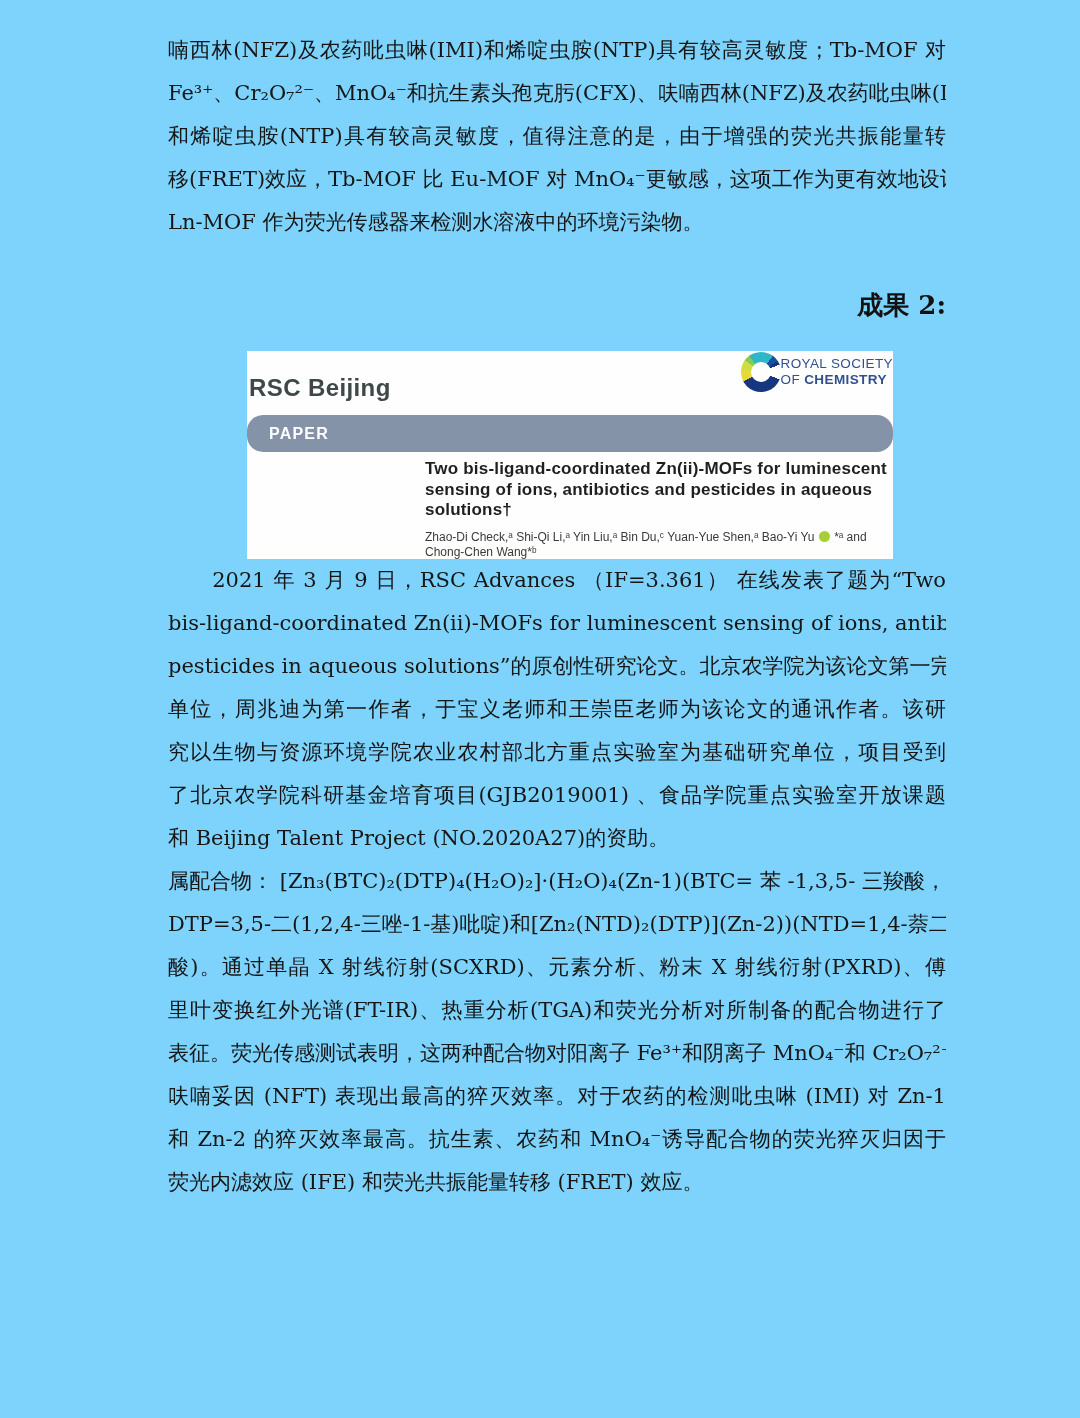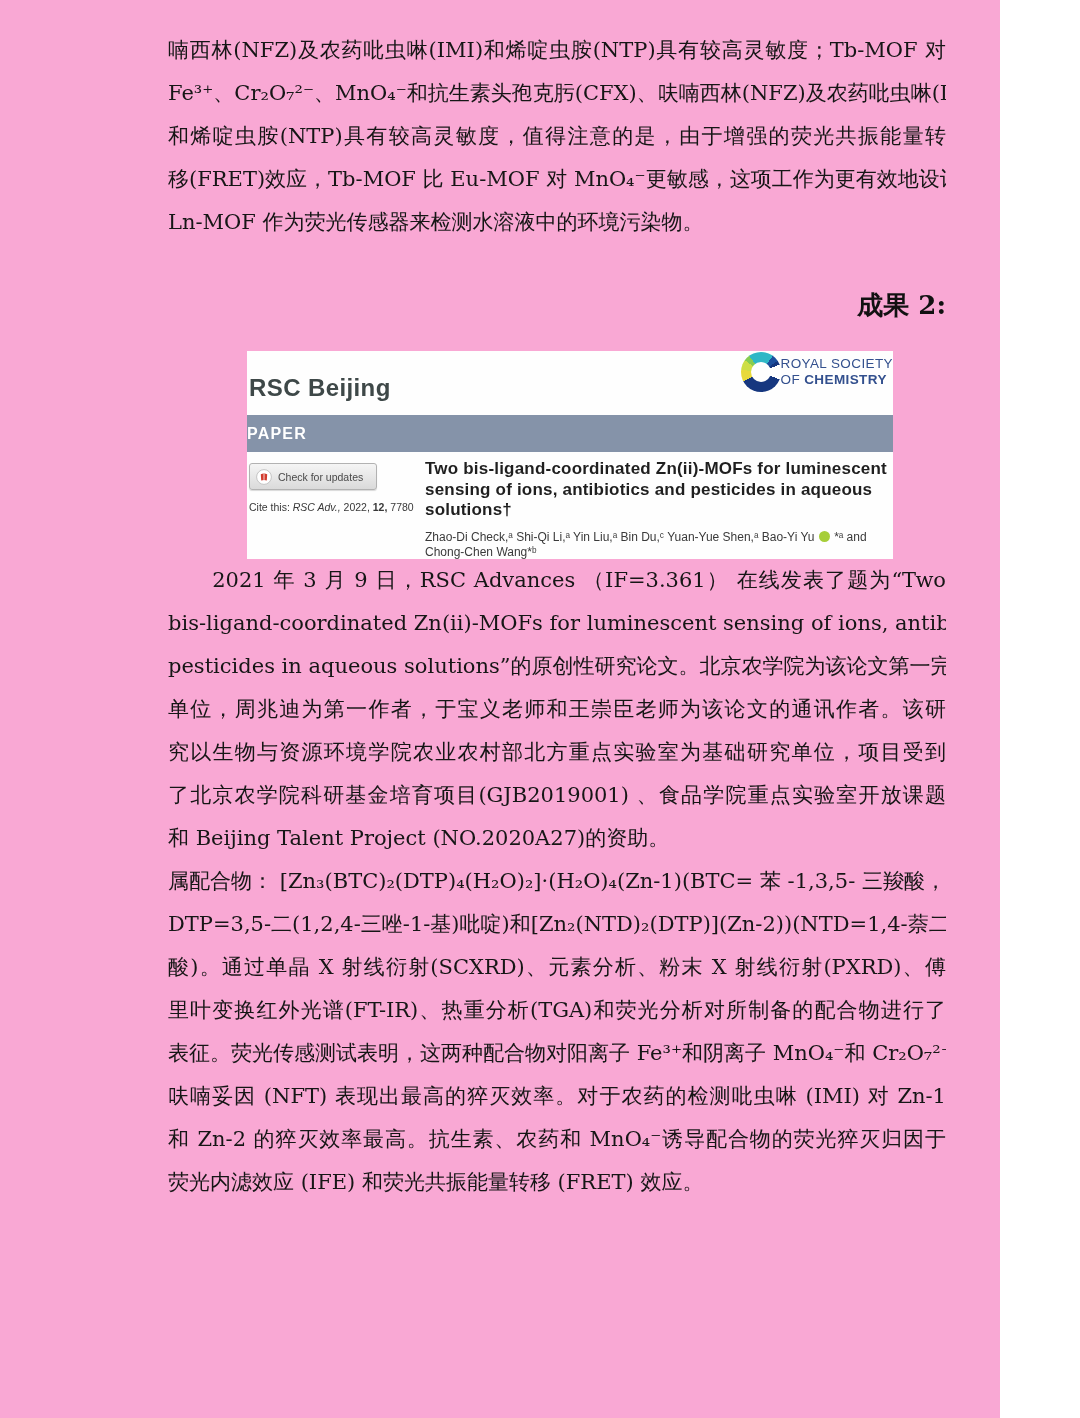--- a/index.html
+++ b/index.html
@@ -1,21 +1,21 @@
 <!DOCTYPE html>
 <html><head>
 <meta charset="utf-8">
 <style>
   * { margin: 0; padding: 0; box-sizing: border-box; }
   html, body { background: #ffffff; }
   .page {
     position: relative;
-    width: 1000px;
+    width: 1080px;
     height: 1418px;
-    background: #f9a8d4;
+    background: #7dd3fc;
     overflow: hidden;
     font-family: "DejaVu Serif", "Liberation Serif", serif;
     color: #161616;
   }
   .body-col {
     position: absolute;
     left: 168px;
     top: 29px;
     width: 778px;
   }
@@ -101,20 +101,22 @@
     white-space: nowrap;
   }
   .logo-text b { font-weight: bold; }
   .banner {
     position: absolute;
     left: 0;
     top: 64px;
     width: 100%;
     height: 37px;
     line-height: 37px;
+    padding-left: 22px;
+    border-radius: 16px;
   }
   .banner span {
     color: #ffffff;
     font-size: 16px;
     font-weight: bold;
     letter-spacing: 1.2px;
   }
   .fig-left {
     position: absolute;
     left: 2px;
@@ -197,39 +199,20 @@
         <div class="logo-text">
           <div>ROYAL SOCIETY</div>
           <div><span>OF </span><b>CHEMISTRY</b></div>
         </div>
       </div>
 
       <div class="banner" style="background: rgb(133, 147, 169);">
         <span>PAPER</span>
       </div>
 
-      <div class="fig-left">
-        <div class="check-btn">
-          <span class="check-icon">
-            <svg viewBox="0 0 16 16" width="16" height="16">
-              <circle cx="8" cy="8" r="7.4" fill="#ffffff" stroke="#c4c4c4" stroke-width="1"></circle>
-              <path d="M4.8 5.2 L8 4.2 L11.2 5.2 L10.8 11.6 L8 10.9 L5.2 11.6 Z" fill="#d23b2e"></path>
-              <path d="M8 4.2 L8 10.9" stroke="#ffffff" stroke-width="0.8"></path>
-            </svg>
-          </span>
-          <span class="check-label">Check for updates</span>
-        </div>
-        <div class="cite">
-          <span>Cite this:</span>
-          <i>RSC Adv.,</i>
-          <span>2022,</span>
-          <b>12,</b>
-          <span>7780</span>
-        </div>
-      </div>
 
       <div class="fig-right">
         <div class="paper-title">Two bis-ligand-coordinated Zn(ii)-MOFs for luminescent sensing of ions, antibiotics and pesticides in aqueous solutions†</div>
         <div class="authors">
           <span>Zhao-Di Check,ᵃ Shi-Qi Li,ᵃ Yin Liu,ᵃ Bin Du,ᶜ Yuan-Yue Shen,ᵃ Bao-Yi Yu</span>
           <span class="orcid"></span>
           <span>*ᵃ and Chong-Chen Wang*ᵇ</span>
         </div>
       </div>
     </div>

